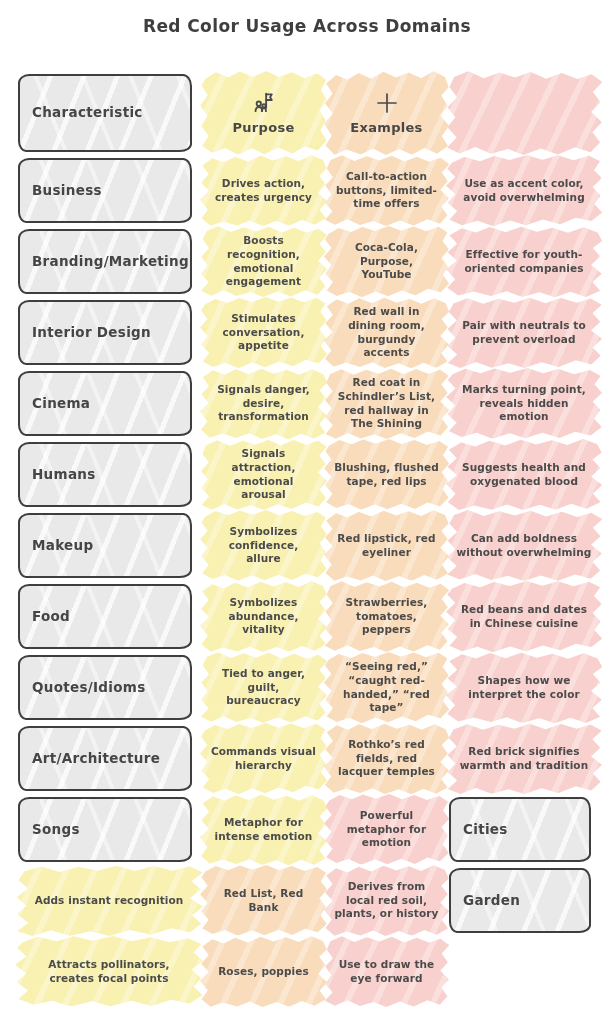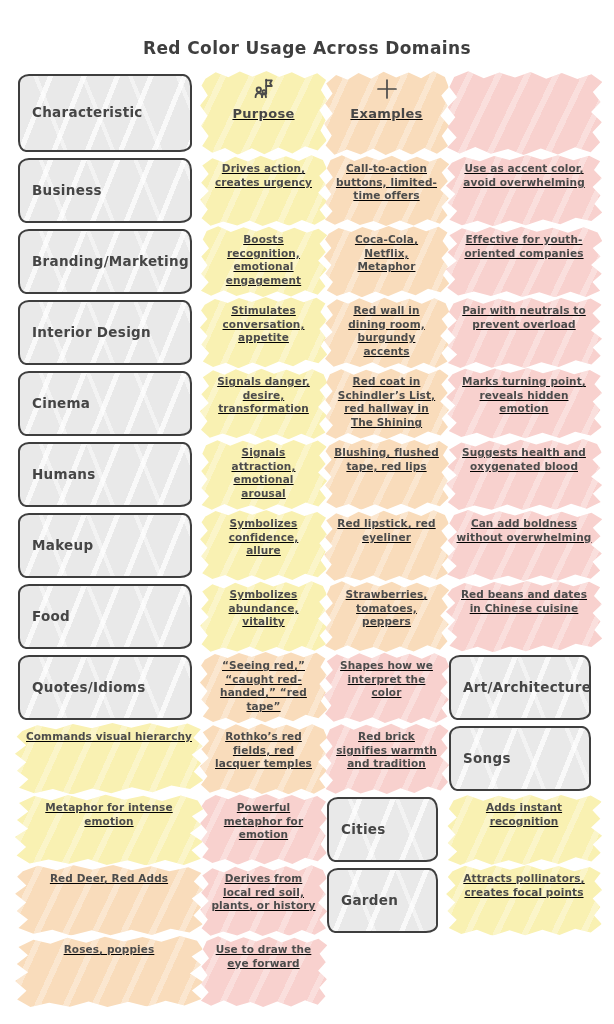--- a/index.html
+++ b/index.html
@@ -3,21 +3,21 @@
 <meta charset="utf-8">
 <style>
   html,body{margin:0;padding:0;}
   body{
     width:614px;height:1024px;background:#ffffff;overflow:hidden;
     font-family:"DejaVu Sans","Liberation Sans",sans-serif;
     -webkit-font-smoothing:antialiased;
   }
   .page{position:relative;width:614px;height:1024px;}
   .title{
-    margin:0;padding-top:38px;text-align:center;
+    margin:0;padding-top:16px;text-align:center;
     font-size:17px;font-weight:700;color:#3f3f3f;letter-spacing:.4px;
   }
   .grid{
     position:absolute;left:18px;top:74px;width:582px;height:930px;
     display:grid;
     grid-template-columns:182px 121px 119px 150px;
     grid-template-rows:78px repeat(12,1fr);
     column-gap:3px;row-gap:6px;
   }
   
@@ -28,21 +28,21 @@
       repeating-linear-gradient(68deg, rgba(255,255,255,0) 0 40px, rgba(255,255,255,.45) 40px 44px),
       #e9e9e9;
     border:2.5px solid #3e3e3e;
     border-radius:11px 9px 12px 8px / 9px 12px 8px 11px;
     padding:16px 12px;box-sizing:border-box;margin-right:8px;
   }
   .char-box .lbl{
     font-size:13.5px;font-weight:700;color:#454545;letter-spacing:.3px;line-height:1.15;
   }
   
-  .cell{position:relative;display:flex;align-items:flex-start;justify-content:center;text-decoration:underline;}
+  .cell{position:relative;display:flex;align-items:center;justify-content:center;}
   .cell .bg{
     position:absolute;inset:-3px;z-index:0;
   }
   .cell .bg::after{
     content:"";position:absolute;inset:0;
     background:repeating-linear-gradient(115deg, rgba(255,255,255,0) 0 20px, rgba(255,255,255,.30) 20px 26px);
   }
   .yellow .bg{background:#f9f1b2;}
   .peach  .bg{background:#f9dcbb;}
   .pink   .bg{background:#f8d1ce;}
@@ -122,21 +122,21 @@
 
     <div class="char-box">
         <span class="lbl">Branding/Marketing</span>
       </div>
     <div class="cell yellow jag-c rot-a">
         <span class="bg"></span>
         <div class="txt">Boosts recognition, emotional engagement</div>
       </div>
     <div class="cell peach jag-a rot-b">
         <span class="bg"></span>
-        <div class="txt">Coca-Cola, Netflix, Metaphor</div>
+        <div class="txt">Coca-Cola, Purpose, YouTube</div>
       </div>
     <div class="cell pink jag-b rot-a">
         <span class="bg"></span>
         <div class="txt">Effective for youth-oriented companies</div>
       </div>
 
     <div class="char-box">
         <span class="lbl">Interior Design</span>
       </div>
     <div class="cell yellow jag-a rot-b">
@@ -212,20 +212,24 @@
         <div class="txt">Strawberries, tomatoes, peppers</div>
       </div>
     <div class="cell pink jag-a rot-b">
         <span class="bg"></span>
         <div class="txt">Red beans and dates in Chinese cuisine</div>
       </div>
 
     <div class="char-box">
         <span class="lbl">Quotes/Idioms</span>
       </div>
+    <div class="cell yellow jag-c rot-a">
+        <span class="bg"></span>
+        <div class="txt">Tied to anger, guilt, bureaucracy</div>
+      </div>
     <div class="cell peach jag-a rot-b">
         <span class="bg"></span>
         <div class="txt">“Seeing red,” “caught red-handed,” “red tape”</div>
       </div>
     <div class="cell pink jag-b rot-a">
         <span class="bg"></span>
         <div class="txt">Shapes how we interpret the color</div>
       </div>
 
     <div class="char-box">
@@ -258,21 +262,21 @@
 
     <div class="char-box">
         <span class="lbl">Cities</span>
       </div>
     <div class="cell yellow jag-c rot-b">
         <span class="bg"></span>
         <div class="txt">Adds instant recognition</div>
       </div>
     <div class="cell peach jag-a rot-a">
         <span class="bg"></span>
-        <div class="txt">Red Deer, Red Adds</div>
+        <div class="txt">Red List, Red Bank</div>
       </div>
     <div class="cell pink jag-b rot-b">
         <span class="bg"></span>
         <div class="txt">Derives from local red soil, plants, or history</div>
       </div>
 
     <div class="char-box">
         <span class="lbl">Garden</span>
       </div>
     <div class="cell yellow jag-a rot-a">

